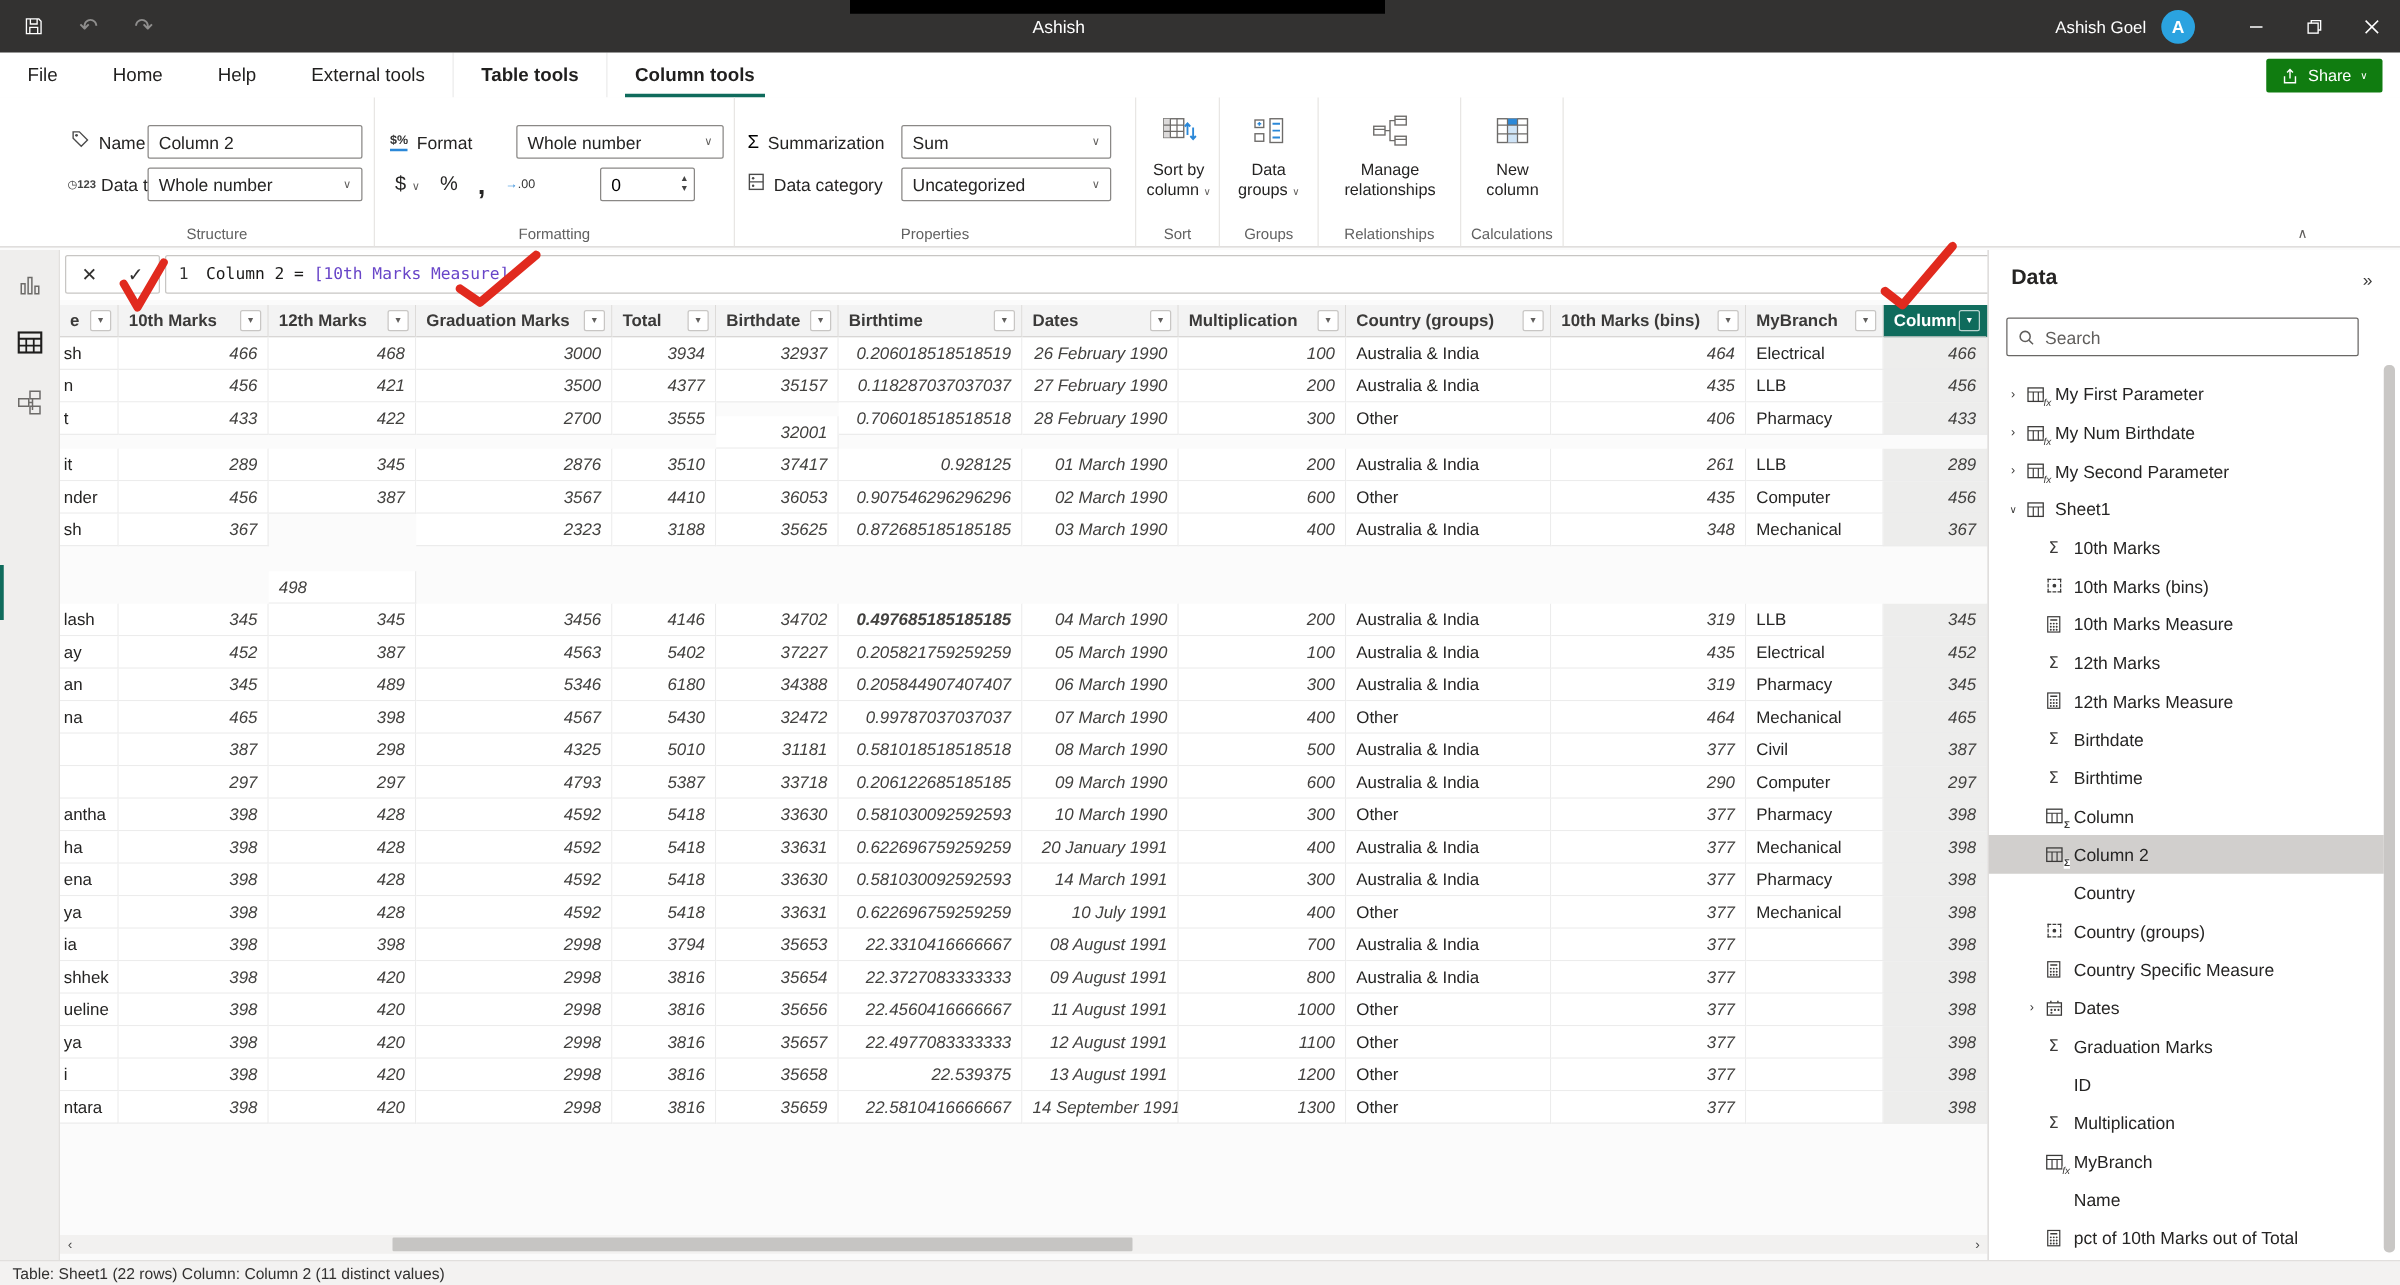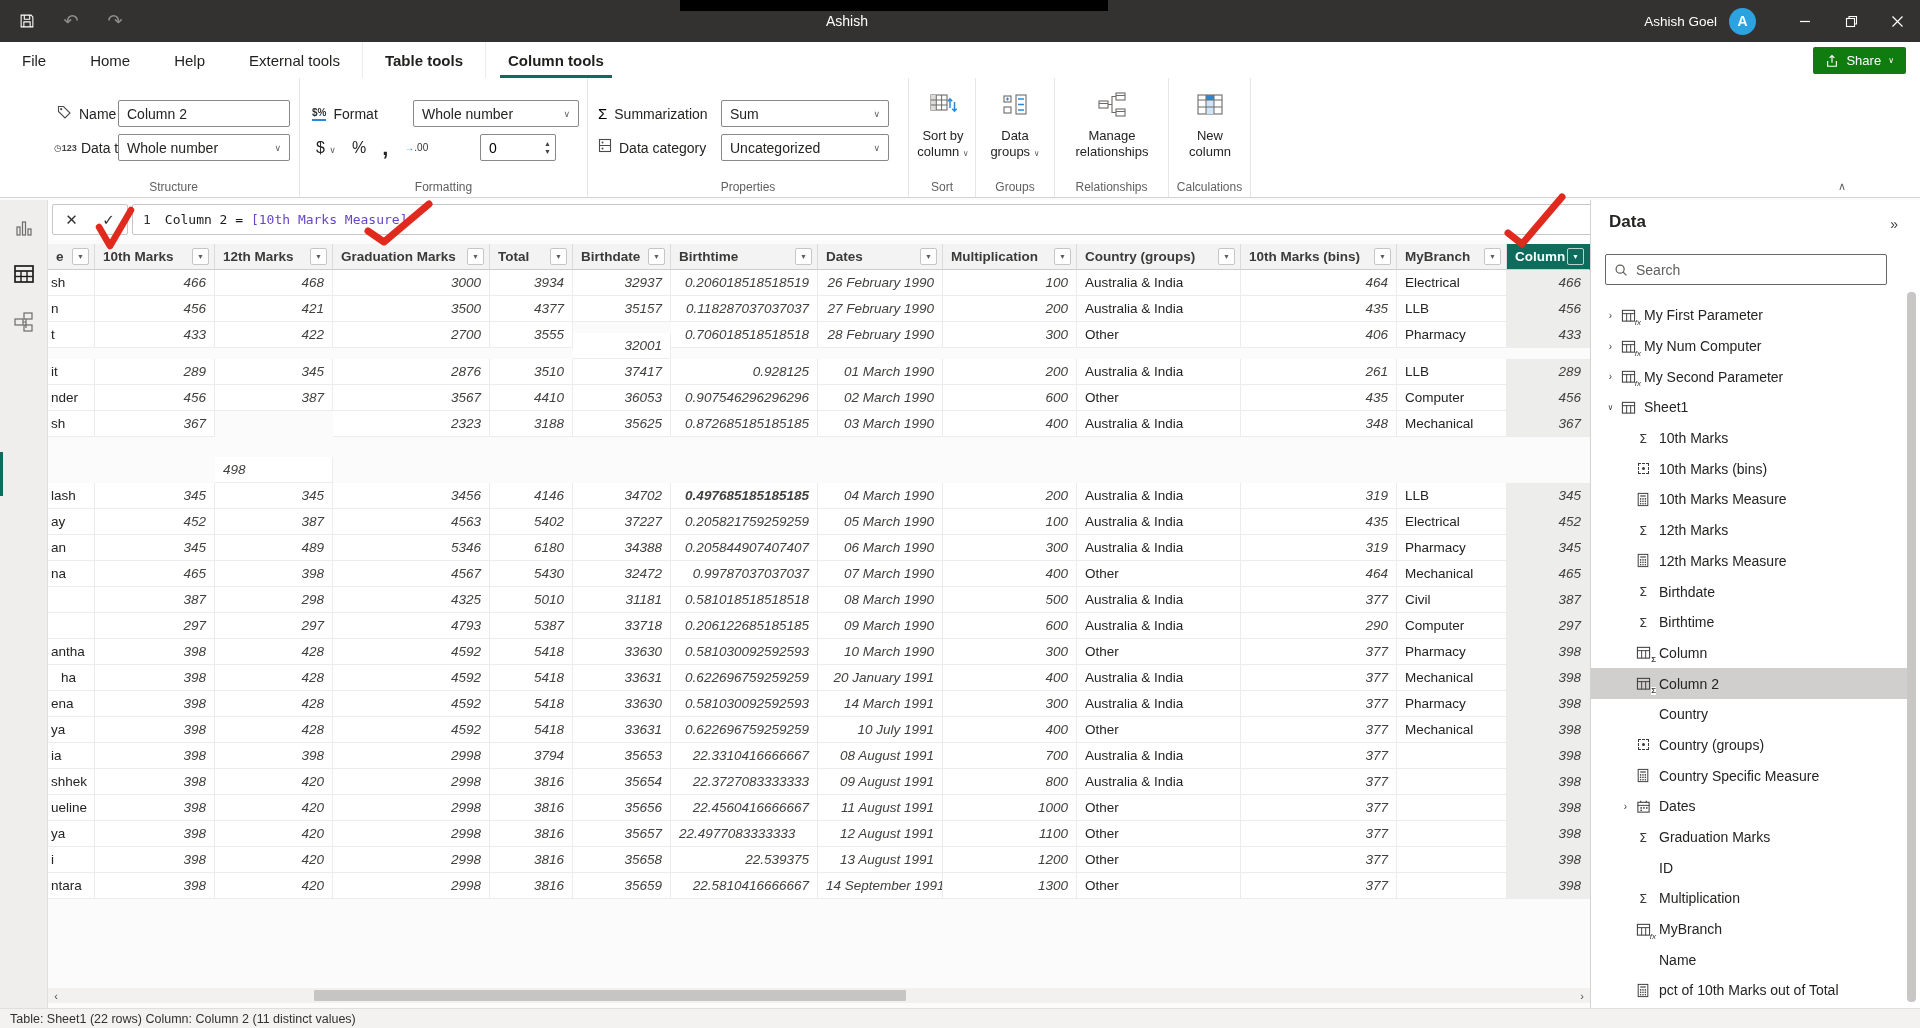--- a/index.html
+++ b/index.html
@@ -578,21 +578,21 @@
         <div class="cell num" style="text-align: right;">4592</div>
         <div class="cell num" style="text-align: right;">5418</div>
         <div class="cell num" style="text-align: right;">33630</div>
         <div class="cell num" style="text-align: right;">0.581030092592593</div>
         <div class="cell num" style="text-align: right;">10 March 1990</div>
         <div class="cell num" style="text-align: right;">300</div>
         <div class="cell text" style="text-align: left;">Other</div>
         <div class="cell num" style="text-align: right;">377</div>
         <div class="cell text" style="text-align: left;">Pharmacy</div>
         <div class="cell num selcol" style="text-align: right;">398</div>
-        <div class="cell text cell-name" style="text-align: center;">ha</div>
+        <div class="cell text cell-name" style="text-align: left;">ha</div>
         <div class="cell num" style="text-align: right;">398</div>
         <div class="cell num" style="text-align: right;">428</div>
         <div class="cell num" style="text-align: right;">4592</div>
         <div class="cell num" style="text-align: right;">5418</div>
         <div class="cell num" style="text-align: right;">33631</div>
         <div class="cell num" style="text-align: right;">0.622696759259259</div>
         <div class="cell num" style="text-align: right;">20 January 1991</div>
         <div class="cell num" style="text-align: right;">400</div>
         <div class="cell text" style="text-align: left;">Australia &amp; India</div>
         <div class="cell num" style="text-align: right;">377</div>
@@ -662,21 +662,21 @@
         <div class="cell text" style="text-align: left;">Other</div>
         <div class="cell num" style="text-align: right;">377</div>
         <div class="cell text" style="text-align: left;"></div>
         <div class="cell num selcol" style="text-align: right;">398</div>
         <div class="cell text cell-name" style="text-align: left;">ya</div>
         <div class="cell num" style="text-align: right;">398</div>
         <div class="cell num" style="text-align: right;">420</div>
         <div class="cell num" style="text-align: right;">2998</div>
         <div class="cell num" style="text-align: right;">3816</div>
         <div class="cell num" style="text-align: right;">35657</div>
-        <div class="cell num" style="">22.4977083333333</div>
+        <div class="cell num" style="text-align: right;">22.4977083333333</div>
         <div class="cell num" style="text-align: right;">12 August 1991</div>
         <div class="cell num" style="text-align: right;">1100</div>
         <div class="cell text" style="text-align: left;">Other</div>
         <div class="cell num" style="text-align: right;">377</div>
         <div class="cell text" style="text-align: left;"></div>
         <div class="cell num selcol" style="text-align: right;">398</div>
         <div class="cell text cell-name" style="text-align: left;">i</div>
         <div class="cell num" style="text-align: right;">398</div>
         <div class="cell num" style="text-align: right;">420</div>
         <div class="cell num" style="text-align: right;">2998</div>
@@ -741,21 +741,21 @@
           <span class="f-chev">›</span>
           <span class="f-ico">
             <svg width="15" height="15" viewBox="0 0 16 16">
               <rect x="1.5" y="2.5" width="13" height="11.5" fill="none" stroke="#3b3a39" stroke-width="1.1"></rect>
               <line x1="1.5" y1="6" x2="14.5" y2="6" stroke="#3b3a39"></line>
               <line x1="6" y1="6" x2="6" y2="14" stroke="#3b3a39"></line>
               <line x1="10.3" y1="6" x2="10.3" y2="14" stroke="#3b3a39"></line>
             </svg>
             <i class="ovl fx">fx</i>
           </span>
-          <span class="f-lab">My Num Computer</span>
+          <span class="f-lab">My Num Birthdate</span>
         </div>
         <div class="frow ind0">
           <span class="f-chev">›</span>
           <span class="f-ico">
             <svg width="15" height="15" viewBox="0 0 16 16">
               <rect x="1.5" y="2.5" width="13" height="11.5" fill="none" stroke="#3b3a39" stroke-width="1.1"></rect>
               <line x1="1.5" y1="6" x2="14.5" y2="6" stroke="#3b3a39"></line>
               <line x1="6" y1="6" x2="6" y2="14" stroke="#3b3a39"></line>
               <line x1="10.3" y1="6" x2="10.3" y2="14" stroke="#3b3a39"></line>
             </svg>

